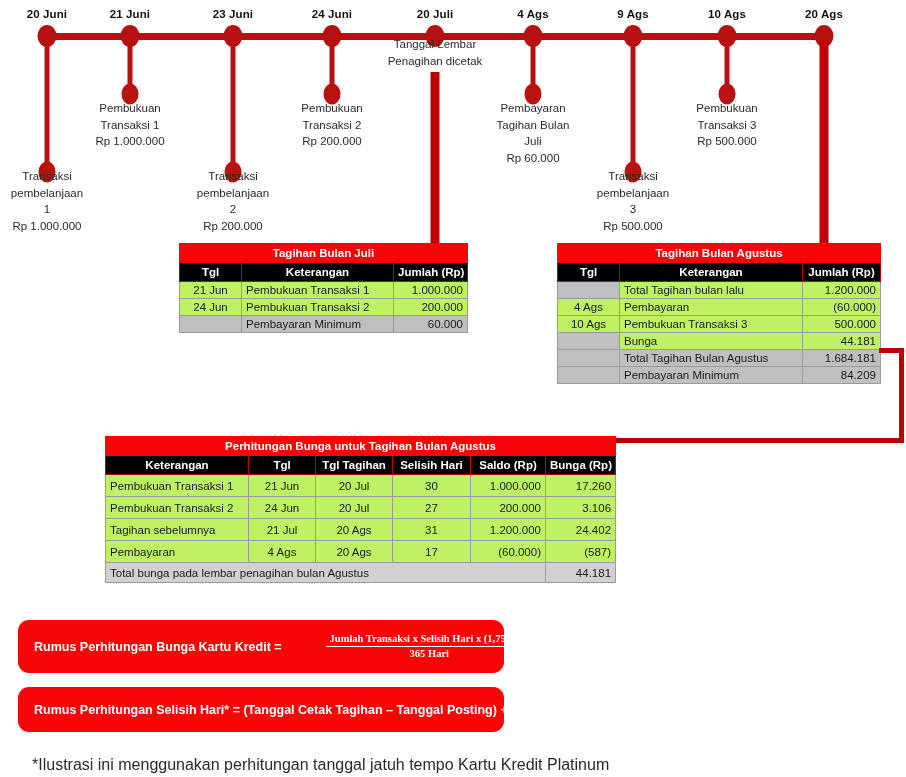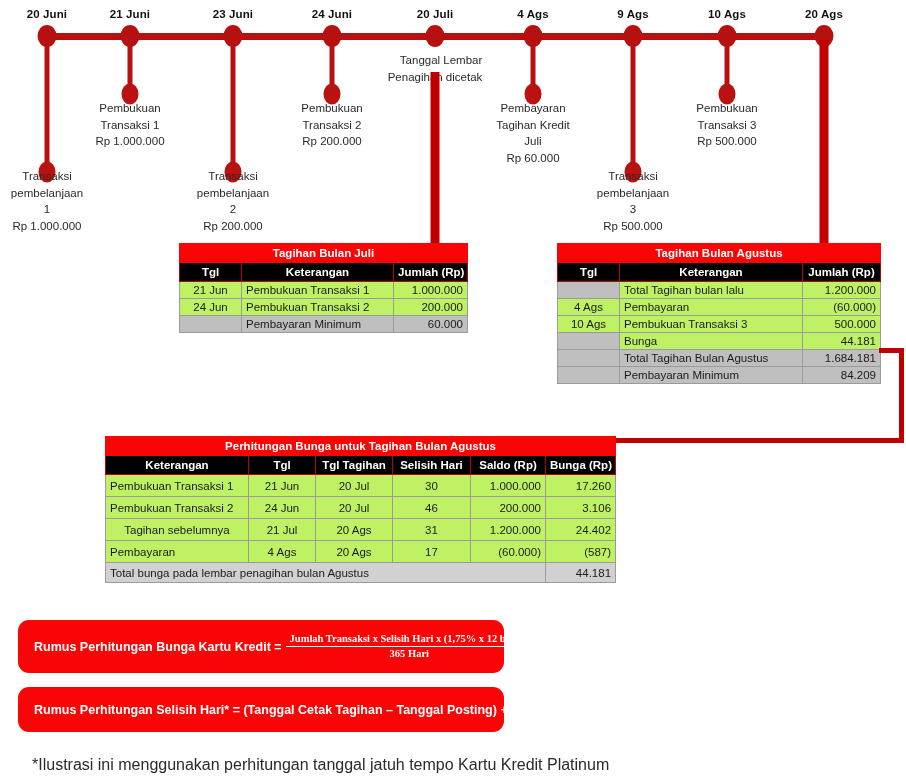--- a/index.html
+++ b/index.html
@@ -149,20 +149,21 @@
     margin-left: 4px;
     line-height: 1.15;
   }
   .frac .numer {
     font-size: 10.5px;
     padding: 0 4px 1px 4px;
     border-bottom: 1.5px solid #ffffff;
     white-space: nowrap;
     font-family: "Liberation Serif", serif;
     font-weight: bold;
+    margin-left: 40px;
   }
   .frac .denom {
     font-size: 10.5px;
     padding-top: 1px;
     white-space: nowrap;
     font-family: "Liberation Serif", serif;
     font-weight: bold;
   }
   .footnote {
     position: absolute;
@@ -211,31 +212,31 @@
       <div class="tl-node" style="left: 332px; top: 36px;"></div>
       <div class="tl-stem" style="left: 332px; top: 42px; height: 52px;"></div>
       <div class="tl-dot" style="left: 332px; top: 94px;"></div>
       <div class="tl-cap" style="left: 332px; top: 100px;">
         <div>Pembukuan</div>
         <div>Transaksi 2</div>
         <div>Rp 200.000</div>
       </div>
       <div class="tl-date" style="left: 435px; top: 8px;">20 Juli</div>
       <div class="tl-node" style="left: 435px; top: 36px;"></div>
-      <div class="tl-cap" style="left: 435px; top: 52px; text-align: right;">
+      <div class="tl-cap" style="left: 435px; top: 36px;">
         <div>Tanggal Lembar</div>
         <div>Penagihan dicetak</div>
       </div>
       <div class="tl-date" style="left: 533px; top: 8px;">4 Ags</div>
       <div class="tl-node" style="left: 533px; top: 36px;"></div>
       <div class="tl-stem" style="left: 533px; top: 42px; height: 52px;"></div>
       <div class="tl-dot" style="left: 533px; top: 94px;"></div>
       <div class="tl-cap" style="left: 533px; top: 100px;">
         <div>Pembayaran</div>
-        <div>Tagihan Kredit</div>
+        <div>Tagihan Bulan</div>
         <div>Juli</div>
         <div>Rp 60.000</div>
       </div>
       <div class="tl-date" style="left: 633px; top: 8px;">9 Ags</div>
       <div class="tl-node" style="left: 633px; top: 36px;"></div>
       <div class="tl-stem" style="left: 633px; top: 42px; height: 130px;"></div>
       <div class="tl-dot" style="left: 633px; top: 172px;"></div>
       <div class="tl-cap" style="left: 633px; top: 168px;">
         <div>Transaksi</div>
         <div>pembelanjaan</div>
@@ -375,26 +376,26 @@
           <td class="cell-white ctr" style="height: 22px;">21 Jun</td>
           <td class="cell-white ctr" style="height: 22px;">20 Jul</td>
           <td class="cell-white ctr" style="height: 22px;">30</td>
           <td class="cell-white num" style="height: 22px;">1.000.000</td>
           <td class="cell-white num" style="height: 22px;">17.260</td>
         </tr>
         <tr>
           <td class="cell-white lft" style="height: 22px;">Pembukuan Transaksi 2</td>
           <td class="cell-white ctr" style="height: 22px;">24 Jun</td>
           <td class="cell-white ctr" style="height: 22px;">20 Jul</td>
-          <td class="cell-white ctr" style="height: 22px;">46</td>
+          <td class="cell-white ctr" style="height: 22px;">27</td>
           <td class="cell-white num" style="height: 22px;">200.000</td>
           <td class="cell-white num" style="height: 22px;">3.106</td>
         </tr>
         <tr>
-          <td class="cell-white lft" style="height: 22px; text-align: center;">Tagihan sebelumnya</td>
+          <td class="cell-white lft" style="height: 22px;">Tagihan sebelumnya</td>
           <td class="cell-white ctr" style="height: 22px;">21 Jul</td>
           <td class="cell-white ctr" style="height: 22px;">20 Ags</td>
           <td class="cell-white ctr" style="height: 22px;">31</td>
           <td class="cell-white num" style="height: 22px;">1.200.000</td>
           <td class="cell-white num" style="height: 22px;">24.402</td>
         </tr>
         <tr>
           <td class="cell-white lft" style="height: 22px;">Pembayaran</td>
           <td class="cell-white ctr" style="height: 22px;">4 Ags</td>
           <td class="cell-white ctr" style="height: 22px;">20 Ags</td>

